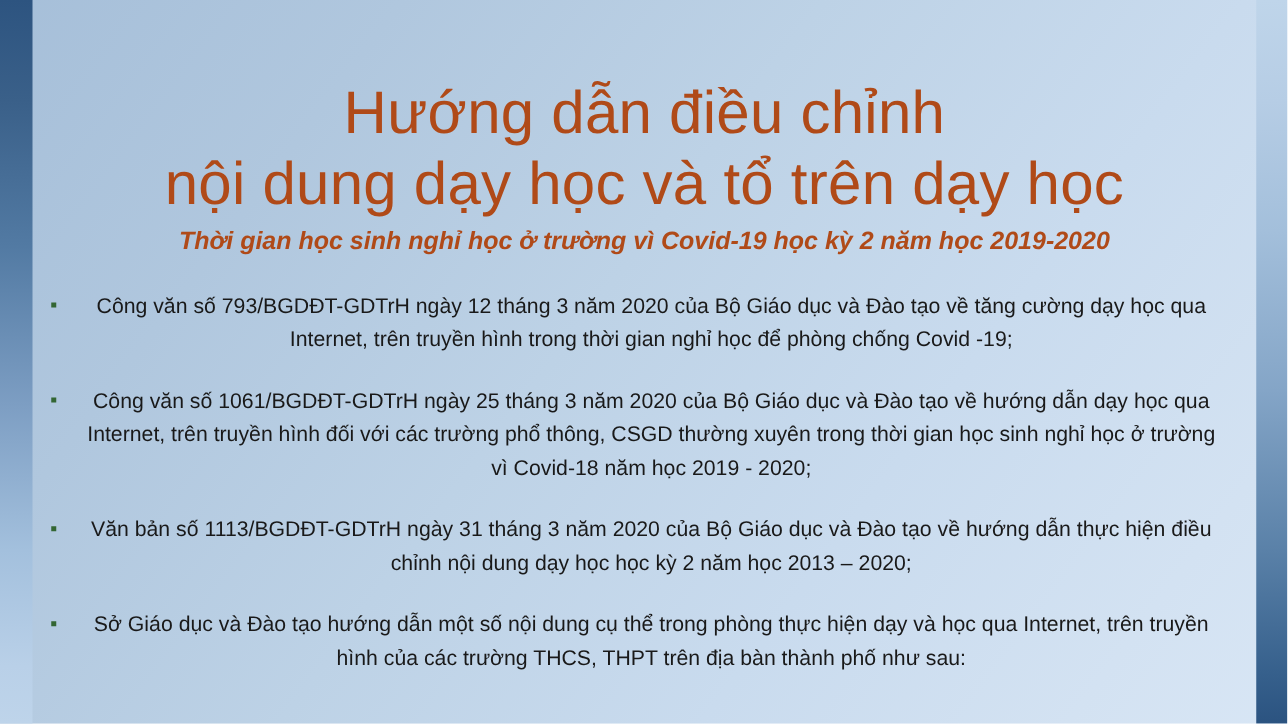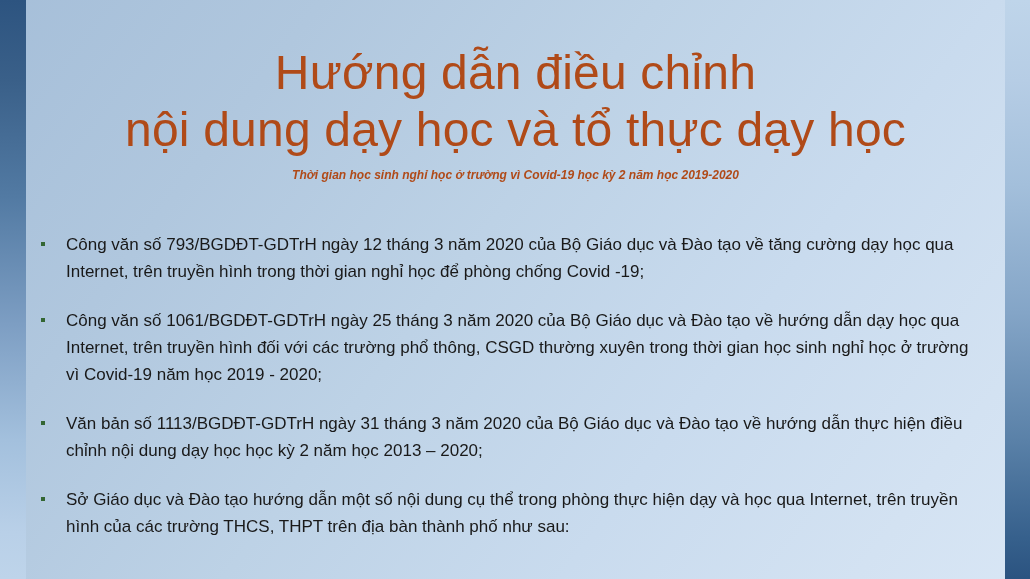--- a/index.html
+++ b/index.html
@@ -49,34 +49,34 @@
       #5a81a8 76%,
       #36608c 93%,
       #2b5380 100%);
   }
 
   
   #title-block {
     position: absolute;
     left: 26px;
     right: 25px;
-    top: 44px;
+    top: 62px;
     text-align: center;
   }
   .title-line {
     color: #b04a18;
     font-size: 48px;
     line-height: 57px;
     font-weight: 400;
     letter-spacing: 0.2px;
     white-space: nowrap;
   }
   #subtitle {
     color: #b04a18;
-    font-size: 12px;
+    font-size: 20px;
     line-height: 22px;
     font-style: italic;
     font-weight: bold;
     margin-top: 6px;
     white-space: nowrap;
   }
 
   
   #body {
     position: absolute;
@@ -100,52 +100,52 @@
     width: 4px;
     height: 4px;
     background: #336633;
     margin-left: 5px;
   }
   .bullet-text {
     flex: 1 1 auto;
     color: #191919;
     font-size: 17px;
     line-height: 27px;
-    text-align: left;
+    text-align: center;
     padding-right: 12px;
   }
 </style>
 </head>
 <body>
 
 <div id="slide">
 
   <div id="bar-left"></div>
   <div id="bar-right"></div>
 
   <div id="title-block">
     <div class="title-line">Hướng dẫn điều chỉnh</div>
-    <div class="title-line">nội dung dạy học và tổ thực dạy học</div>
+    <div class="title-line">nội dung dạy học và tổ trên dạy học</div>
     <div id="subtitle">Thời gian học sinh nghỉ học ở trường vì Covid-19 học kỳ 2 năm học 2019-2020</div>
   </div>
 
   <div id="body">
 
     <div class="bullet-row">
       <div class="bullet-marker">
         <span class="bullet-dot"></span>
       </div>
       <div class="bullet-text">Công văn số 793/BGDĐT-GDTrH ngày 12 tháng 3 năm 2020 của Bộ Giáo dục và Đào tạo về tăng cường dạy học qua Internet, trên truyền hình trong thời gian nghỉ học để phòng chống Covid -19;</div>
     </div>
 
     <div class="bullet-row">
       <div class="bullet-marker">
         <span class="bullet-dot"></span>
       </div>
-      <div class="bullet-text">Công văn số 1061/BGDĐT-GDTrH ngày 25 tháng 3 năm 2020 của Bộ Giáo dục và Đào tạo về hướng dẫn dạy học qua Internet, trên truyền hình đối với các trường phổ thông, CSGD thường xuyên trong thời gian  học sinh nghỉ học ở trường vì Covid-19 năm học 2019 - 2020;</div>
+      <div class="bullet-text">Công văn số 1061/BGDĐT-GDTrH ngày 25 tháng 3 năm 2020 của Bộ Giáo dục và Đào tạo về hướng dẫn dạy học qua Internet, trên truyền hình đối với các trường phổ thông, CSGD thường xuyên trong thời gian  học sinh nghỉ học ở trường vì Covid-18 năm học 2019 - 2020;</div>
     </div>
 
     <div class="bullet-row">
       <div class="bullet-marker">
         <span class="bullet-dot"></span>
       </div>
       <div class="bullet-text">Văn bản số 1113/BGDĐT-GDTrH ngày 31 tháng 3 năm 2020 của Bộ Giáo dục và Đào tạo về hướng dẫn thực hiện điều chỉnh nội dung dạy học học kỳ 2 năm học 2013 – 2020;</div>
     </div>
 
     <div class="bullet-row">

